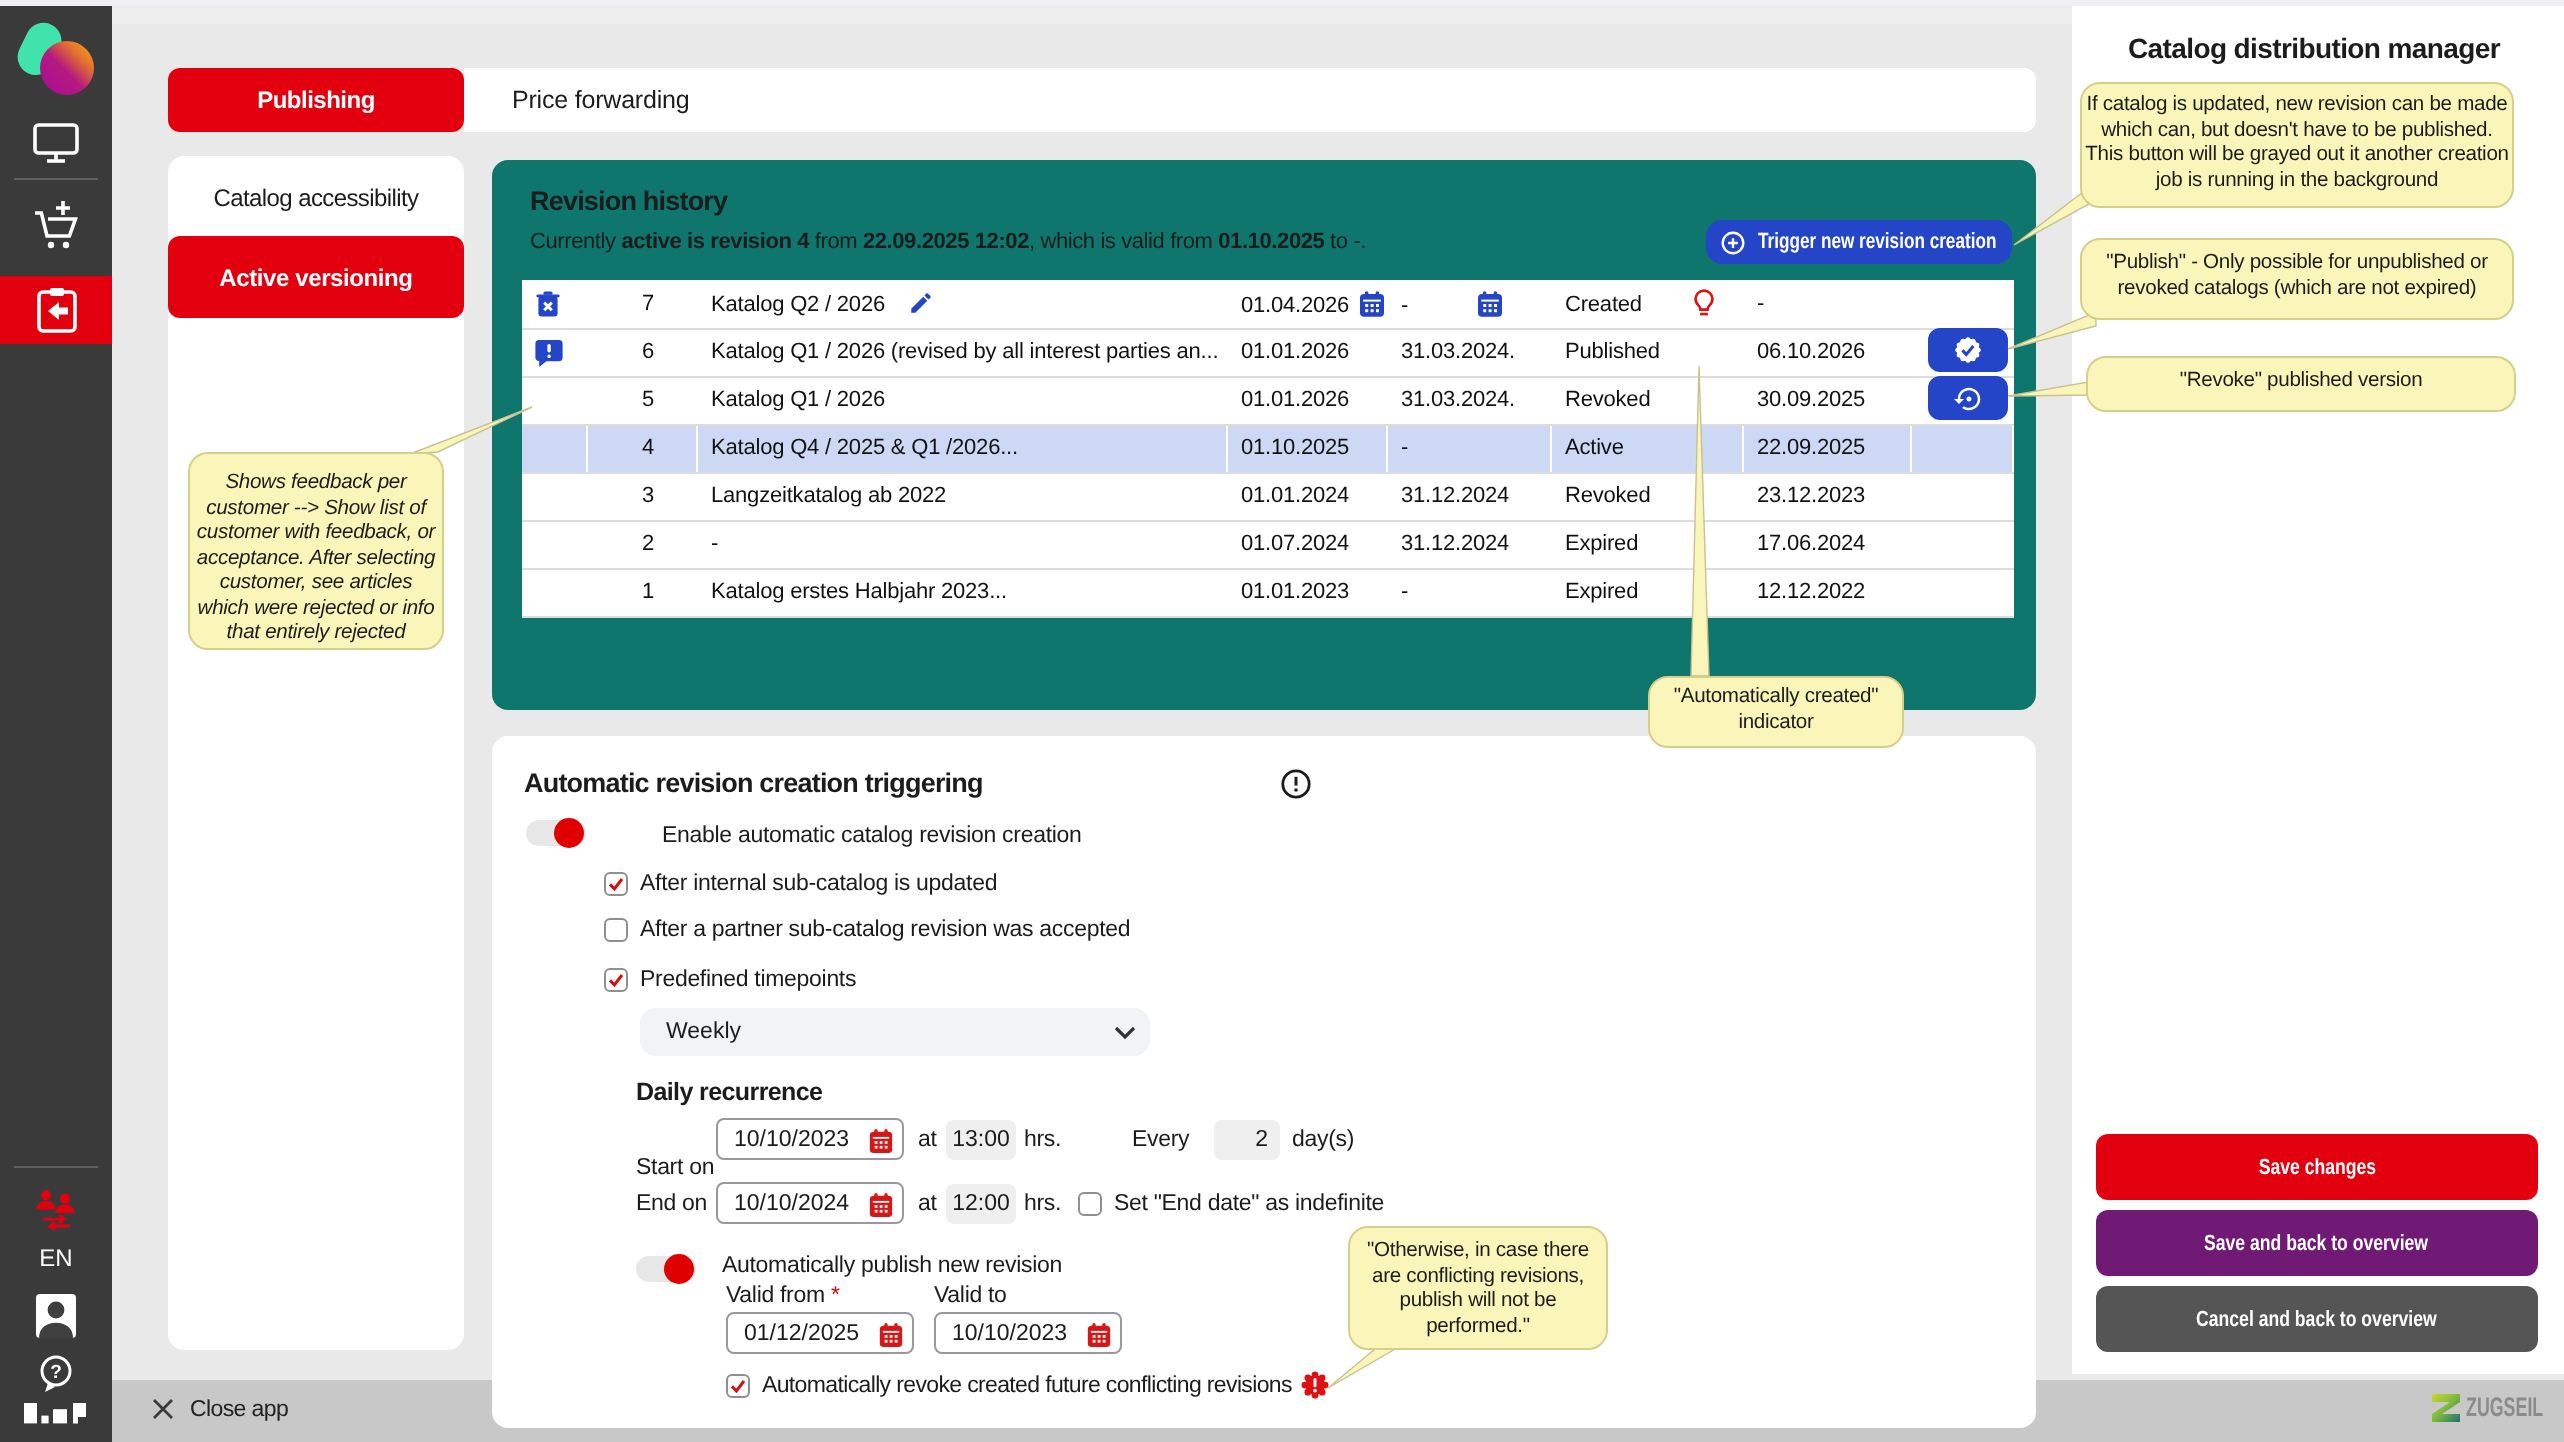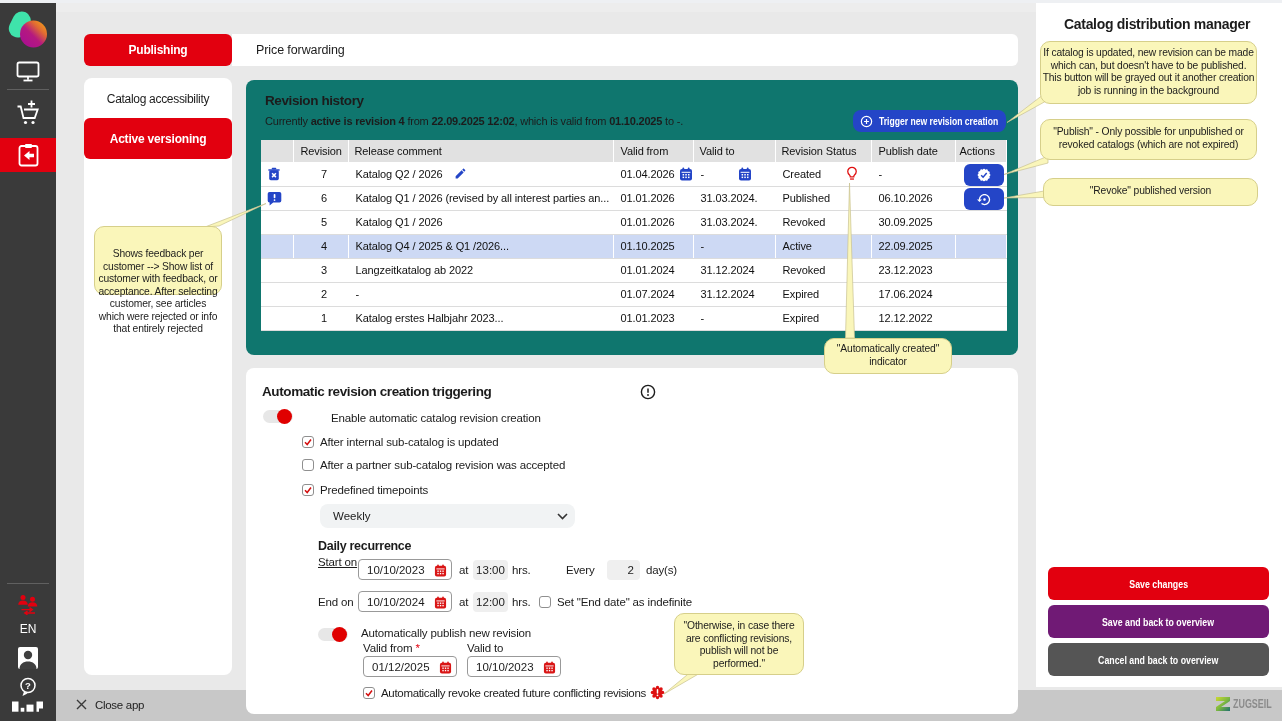--- a/index.html
+++ b/index.html
@@ -85,30 +85,20 @@
           <col style="width:32px">
           <col style="width:55px">
           <col style="width:265px">
           <col style="width:80px">
           <col style="width:82px">
           <col style="width:96px">
           <col style="width:84px">
           <col style="width:51px">
         </colgroup>
       <tbody>
-          <tr>
-            <th></th>
-            <th>Revision</th>
-            <th style="padding-left:6px;">Release comment</th>
-            <th>Valid from</th>
-            <th style="padding-left:6px;">Valid to</th>
-            <th style="padding-left:6px;">Revision Status</th>
-            <th>Publish date</th>
-            <th style="padding-left:4px;">Actions</th>
-          </tr>
       <tr>
         <td style="padding:0 5px 0 0;text-align:center;"><svg width="14" height="14" viewBox="0 0 14 14" style="vertical-align:-3px;">
                 <rect x="2.2" y="3.2" width="9.6" height="10" rx="1.6" fill="#2445c7"></rect>
                 <rect x="4.7" y="0.8" width="4.6" height="1.6" rx="0.8" fill="#2445c7"></rect>
                 <rect x="1.2" y="2.2" width="11.6" height="1.5" rx="0.7" fill="#2445c7"></rect>
                 <path d="M5.1 6.3l3.8 3.8M8.9 6.3l-3.8 3.8" stroke="#fff" stroke-width="1.5"></path>
               </svg></td>
         <td style="text-align:center;">7</td>
         <td>Katalog Q2 / 2026 <svg width="13" height="13" viewBox="0 0 24 24" style="vertical-align:-2.5px;margin-left:9px;">
                 <path d="M3 17.25V21h3.75L17.81 9.94l-3.75-3.75L3 17.25zM20.71 7.04c.39-.39.39-1.02 0-1.41l-2.34-2.34c-.39-.39-1.02-.39-1.41 0l-1.83 1.83 3.75 3.75 1.83-1.83z" fill="#2445c7"></path>
@@ -263,21 +253,21 @@
         </svg>
       </div>
     <div class="lbl" style="left:74px;top:116px;">Predefined timepoints</div>
     <div style="position:absolute;left:74px;top:136px;width:255px;height:24px;background:#f1f3f4;border-radius:8px;font-size:11.5px;color:#1c1c1c;display:flex;align-items:center;padding-left:13px;">Weekly
       <svg style="position:absolute;right:7px;top:9px;" width="11" height="7" viewBox="0 0 11 7" fill="none">
           <path d="M1 1l4.5 4.5L10 1" stroke="#333" stroke-width="1.6"></path>
         </svg>
     </div>
     <div class="lbl" style="left:72px;top:171px;font-weight:bold;font-size:12.5px;letter-spacing:-0.3px;">Daily recurrence</div>
 
-    <div class="lbl" style="left:72px;top:188px;text-decoration:underline;">Start on</div>
+    <div class="lbl" style="left:72px;top:210px;">Start on</div>
     <div class="dateinput" style="left:112px;top:191px;">10/10/2023<svg style="position:absolute;right:4px;top:3.5px;" width="13" height="13" viewBox="0 0 14 14">
           <rect x="1" y="2" width="12" height="11.4" rx="2" fill="#d91515"></rect>
           <rect x="3.4" y="0.6" width="1.8" height="2.8" rx="0.9" fill="#d91515"></rect>
           <rect x="8.8" y="0.6" width="1.8" height="2.8" rx="0.9" fill="#d91515"></rect>
           <rect x="2.6" y="4.8" width="8.8" height="1" fill="#fff"></rect>
           <rect x="3.6" y="7" width="1.5" height="1.5" fill="#fff"></rect>
           <rect x="6.3" y="7" width="1.5" height="1.5" fill="#fff"></rect>
           <rect x="9" y="7" width="1.5" height="1.5" fill="#fff"></rect>
           <rect x="3.6" y="9.6" width="1.5" height="1.5" fill="#fff"></rect>
           <rect x="6.3" y="9.6" width="1.5" height="1.5" fill="#fff"></rect>
@@ -383,21 +373,21 @@
       <path d="M845.5 338 L854.5 338 L849.5 183 Z"></path>
       <path d="M205 227 L219 226 L266 203.5 Z"></path>
       <path d="M690 672.5 L701 672.5 L664 694 Z"></path>
     </g>
   </svg>
 
   <div class="sticky" style="left:1040px;top:41px;width:217px;height:63px;padding-top:5px;">If catalog is updated, new revision can be made<br>which can, but doesn't have to be published.<br>This button will be grayed out it another creation<br>job is running in the background</div>
   <div class="sticky" style="left:1040px;top:119px;width:217px;height:41px;padding-top:6px;">"Publish" - Only possible for unpublished or<br>revoked catalogs (which are not expired)</div>
   <div class="sticky" style="left:1043px;top:178px;width:215px;height:28px;padding-top:6px;">"Revoke" published version</div>
   <div class="sticky" style="left:824px;top:338px;width:128px;height:36px;padding-top:4px;">"Automatically created"<br>indicator</div>
-  <div class="sticky" style="left:94px;top:226px;width:128px;height:69px;padding-top:21px;">Shows feedback per<br>customer --&gt; Show list of<br>customer with feedback, or<br>acceptance. After selecting<br>customer, see articles<br>which were rejected or info<br>that entirely rejected</div>
+  <div class="sticky" style="left:94px;top:226px;width:128px;height:99px;padding-top:9px;font-style:italic;">Shows feedback per<br>customer --&gt; Show list of<br>customer with feedback, or<br>acceptance. After selecting<br>customer, see articles<br>which were rejected or info<br>that entirely rejected</div>
   <div class="sticky" style="left:674px;top:613px;width:130px;height:62px;padding-top:6px;">"Otherwise, in case there<br>are conflicting revisions,<br>publish will not be<br>performed."</div>
 
   <div class="abs sidebar">
     <svg style="position:absolute;left:7px;top:11px;" width="42" height="37" viewBox="0 0 42 37">
       <defs>
           <linearGradient id="lg1" x1="0.1" y1="0.9" x2="0.9" y2="0.1">
             <stop offset="0" stop-color="#a90f92"></stop>
             <stop offset="0.45" stop-color="#b5197f"></stop>
             <stop offset="0.75" stop-color="#e06a33"></stop>
             <stop offset="1" stop-color="#f29a1b"></stop>

